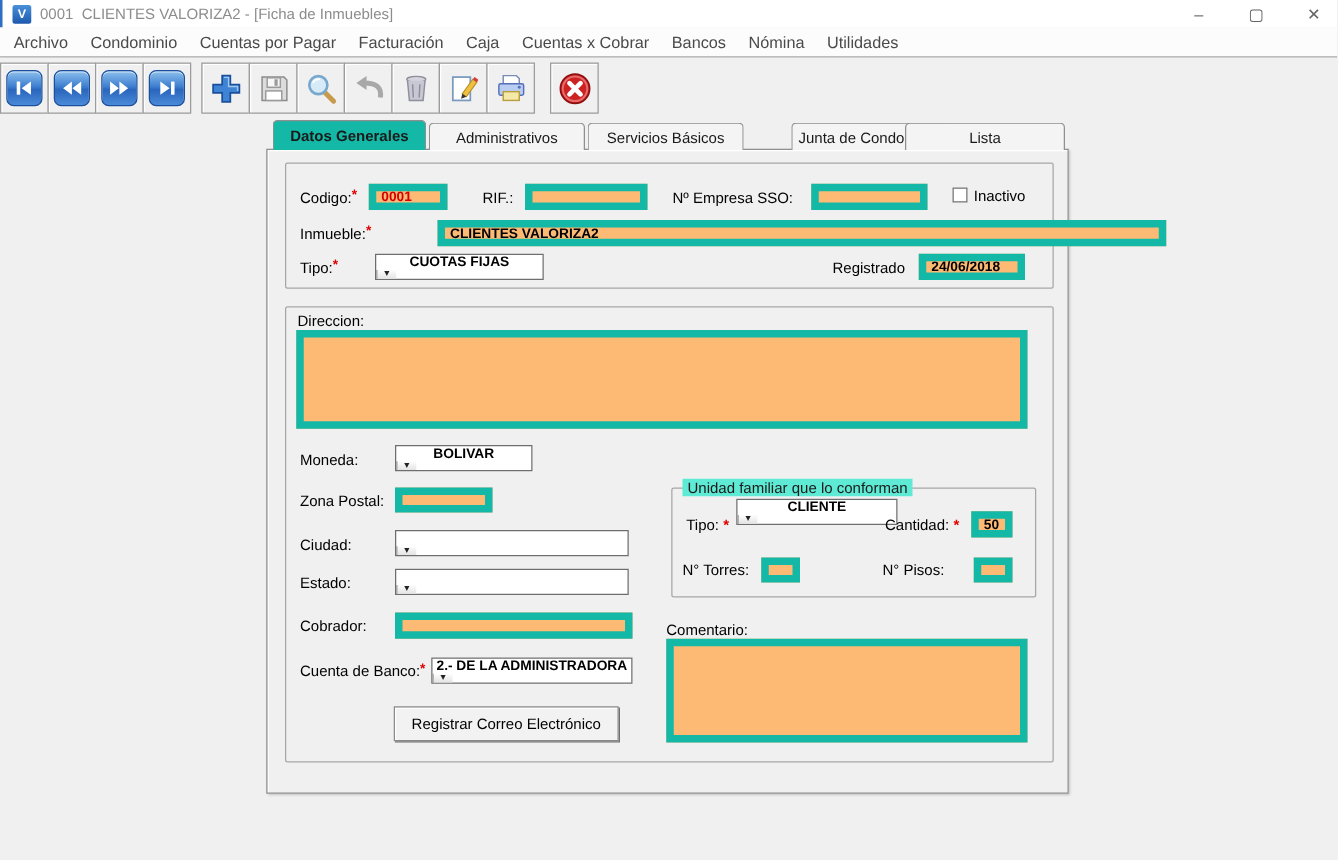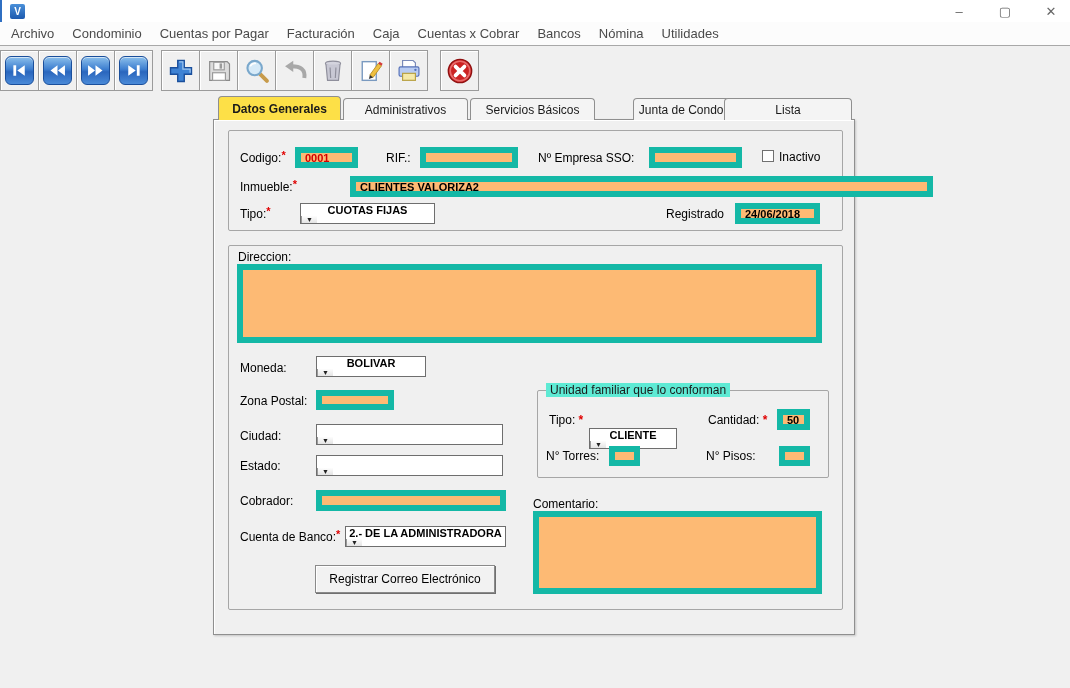--- a/index.html
+++ b/index.html
@@ -34,21 +34,21 @@
     box-shadow:inset 0 1px 0 rgba(255,255,255,.6); }
   .navbtn svg { width:21px; height:21px; }
   .tool-svg { width:28px; height:28px; }
   
   .tabpage { position:absolute; left:213px; top:119px; width:642px; height:516px;
     background:#f0f0f0; border:1px solid #8f8f8f;
     box-shadow:inset 1px 1px 0 #ffffff, 1px 1px 2px rgba(0,0,0,.18); }
   .tab { position:absolute; top:98px; height:22px; background:#f4f4f4;
     border:1px solid #8f8f8f; border-bottom:none; border-radius:4px 4px 0 0;
     display:flex; align-items:center; justify-content:center; font-size:12px; color:#1a1a1a; z-index:2; }
-  .tab.active { top:96px; height:24px; background:#fde047; font-weight:bold; z-index:4; }
+  .tab.active { top:96px; height:24px; background:#14b8a6; font-weight:bold; z-index:4; }
   
   .groupbox { position:absolute; border:1px solid #a6a6a6; border-radius:2px; background:#f0f0f0; }
   .gb-title { position:absolute; top:-8px; left:8px; background:#5eead4; padding:0 4px; font-size:12px; color:#1a1a1a; }
   
   .lbl { position:absolute; font-size:12px; color:#000; white-space:nowrap; z-index:5; }
   .req-sup { color:#e00000; font-size:11px; position:relative; top:-3px; font-weight:bold; }
   .req-inline { color:#e00000; font-size:12px; font-weight:bold; }
   .tb { position:absolute; background:#fdba74; border:6px solid #14b8a6; height:21px;
     font-family:"Liberation Sans",sans-serif; font-size:11px; font-weight:bold; color:#000;
     padding:1px 4px; z-index:5; }
@@ -65,20 +65,21 @@
     box-shadow:1px 1px 0 #707070, inset 1px 1px 0 #ffffff;
     font-size:12px; color:#000; display:flex; align-items:center; justify-content:center; z-index:5; }
 </style>
 </head>
 <body>
 
 <div id="app">
 
   <div class="titlebar">
     <div class="app-icon">V</div>
+    <div class="title-text">0001  CLIENTES VALORIZA2 - [Ficha de Inmuebles]</div>
     <div class="win-controls">
       <div class="win-btn">–</div>
       <div class="win-btn">▢</div>
       <div class="win-btn">✕</div>
     </div>
   </div>
 
   <div class="menubar">
     <div class="menu-item">Archivo</div>
     <div class="menu-item">Condominio</div>
@@ -257,21 +258,21 @@
     <span class="combo-val">2.- DE LA ADMINISTRADORA</span>
     <span class="combo-arrow">▼</span>
   </div>
 
   <div class="pushbtn" style="left:315px; top:565px; width:180px; height:28px;">Registrar Correo Electrónico</div>
 
   <div class="groupbox" style="left:537px; top:390px; width:292px; height:88px;">
     <div class="gb-title">Unidad familiar que lo conforman</div>
   </div>
   <div class="lbl" style="left:549px; top:413px;"><span>Tipo:</span> <span class="req-inline">*</span></div>
-  <div class="combo" style="left:589px; top:428px; width:88px;">
+  <div class="combo" style="left:589px; top:399px; width:129px;">
     <span class="combo-val">CLIENTE</span>
     <span class="combo-arrow">▼</span>
   </div>
   <div class="lbl" style="left:708px; top:413px;"><span>Cantidad:</span> <span class="req-inline">*</span></div>
   <input class="tb" style="left: 777px; top: 409px; width: 33px;" value="50">
   <div class="lbl" style="left:546px; top:449px;">N° Torres:</div>
   <input class="tb" style="left: 609px; top: 446px; width: 31px; height: 20px;">
   <div class="lbl" style="left:706px; top:449px;">N° Pisos:</div>
   <input class="tb" style="left: 779px; top: 446px; width: 31px; height: 20px;">
 

